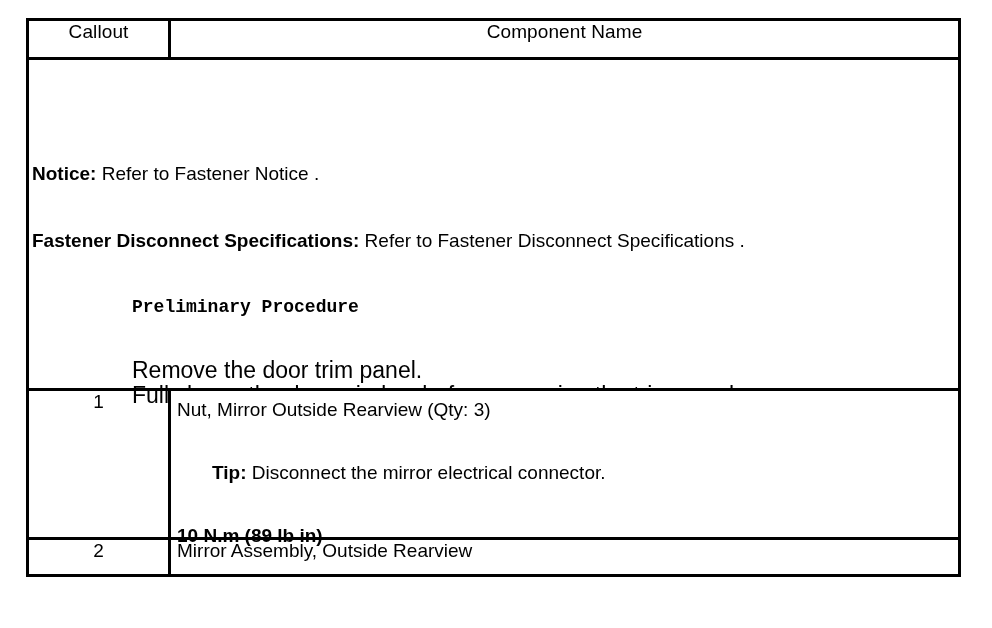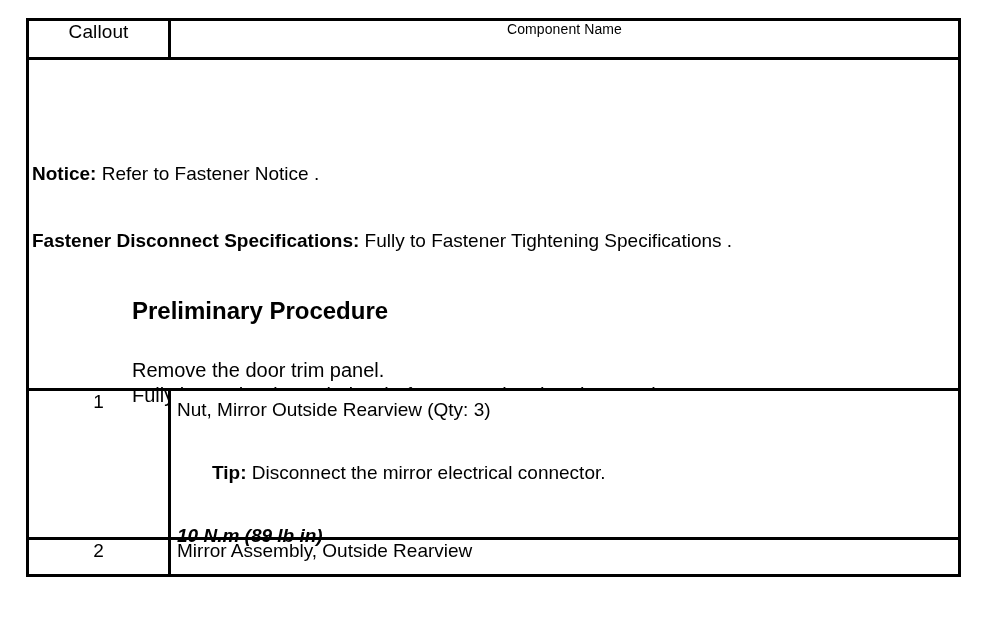--- a/index.html
+++ b/index.html
@@ -49,21 +49,21 @@
   
   .hdr-cell {
     height: 36px;
     text-align: center;
     vertical-align: middle;
     font-size: 19px;
     font-weight: bold;
     letter-spacing: 0.1px;
   }
   .hdr-callout { font-size: 19px; }
-  .hdr-name    { font-size: 14px; }
+  .hdr-name    { font-size: 19px; }
 
   
   .notice-cell {
     padding: 0;
     height: 328px;
     vertical-align: top;
   }
   .notice-inner {
     position: relative;
     height: 100%;
@@ -81,29 +81,30 @@
     position: absolute;
     left: 3px;
     top: 170px;
     font-size: 19px;
     white-space: nowrap;
   }
   .line-prelim {
     position: absolute;
     left: 103px;
     top: 237px;
-    font-size: 24px;
+    font-size: 18px;
     font-weight: bold;
     white-space: nowrap;
+    font-family: Liberation Mono, monospace;
   }
   .line-steps {
     position: absolute;
     left: 103px;
     top: 298px;
-    font-size: 20px;
+    font-size: 23px;
     line-height: 25px;
     white-space: nowrap;
   }
   b.lead { font-weight: bold; }
 
   
   .callout-num {
     text-align: center;
     vertical-align: middle;
     font-size: 19px;
@@ -134,21 +135,20 @@
     white-space: nowrap;
     margin-left: 35px;
   }
   .i1-line-c {
     position: absolute;
     left: 6px;
     top: 134px;
     font-size: 19px;
     font-weight: bold;
     white-space: nowrap;
-    font-style: italic;
   }
 
   
   .item2-cell {
     height: 34px;
     vertical-align: middle;
   }
   .i2-text {
     padding-left: 6px;
     font-size: 19px;
@@ -174,21 +174,21 @@
 
       <tr>
         <td class="notice-cell" colspan="2">
           <div class="notice-inner">
 
             <div class="line-notice">
               <b class="lead">Notice:</b><span> Refer to Fastener Notice .</span>
             </div>
 
             <div class="line-fts">
-              <b class="lead">Fastener Disconnect Specifications:</b><span> Fully to Fastener Tightening Specifications .</span>
+              <b class="lead">Fastener Disconnect Specifications:</b><span> Refer to Fastener Disconnect Specifications .</span>
             </div>
 
             <div class="line-prelim">Preliminary Procedure</div>
 
             <div class="line-steps">
               <div>Remove the door trim panel.</div>
               <div>Fully lower the door window before removing the trim panel.</div>
             </div>
 
           </div>

